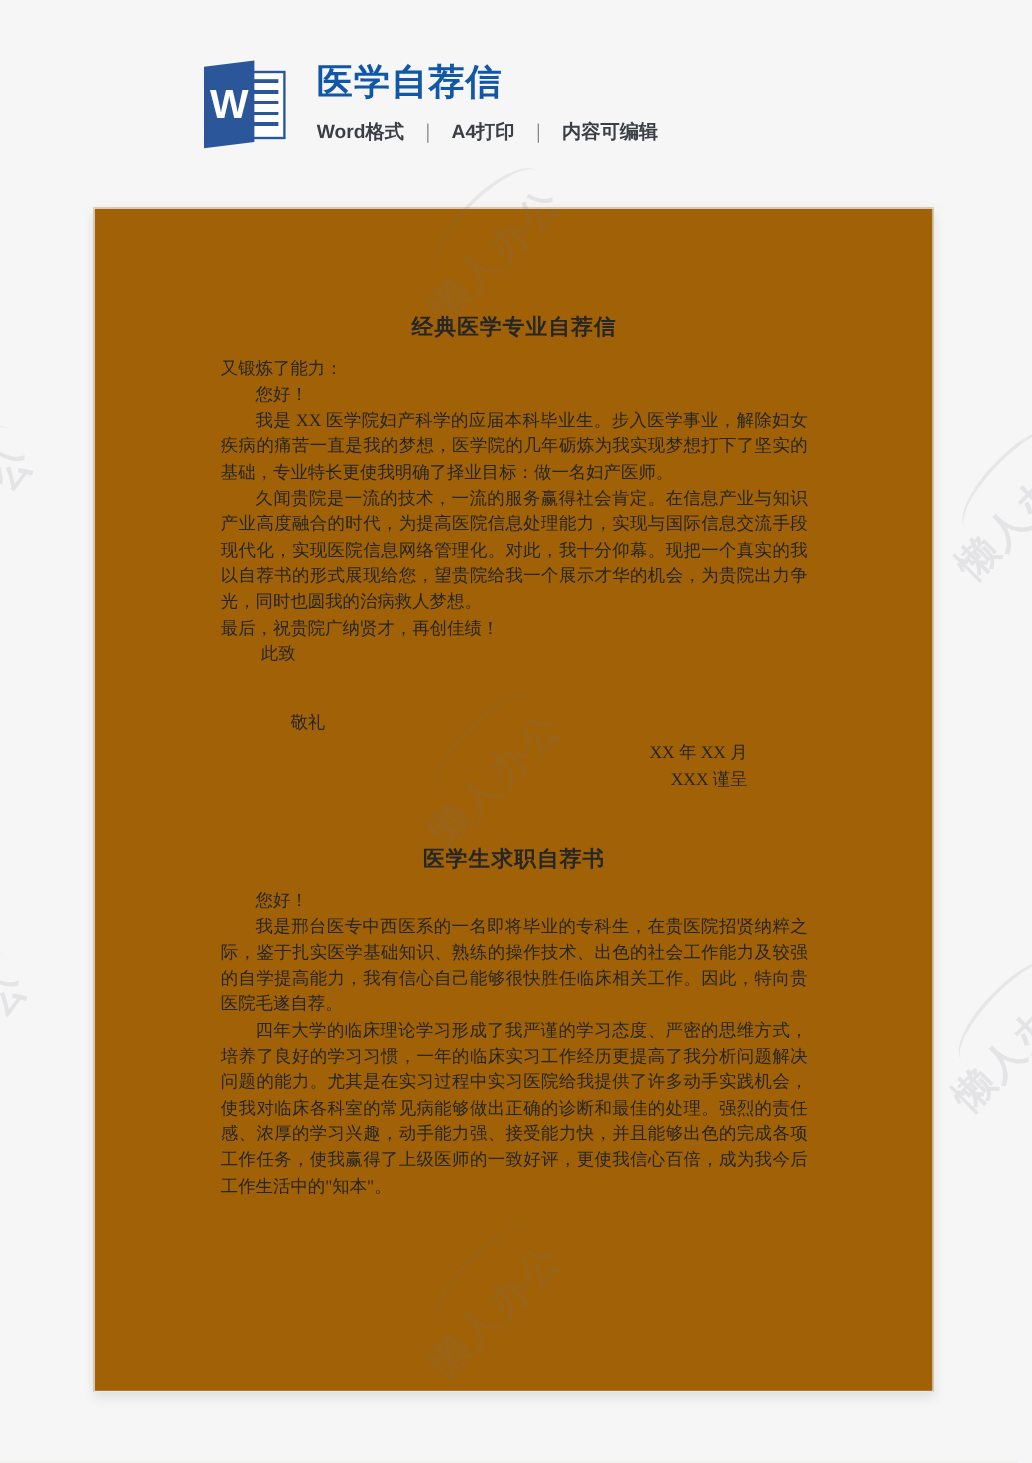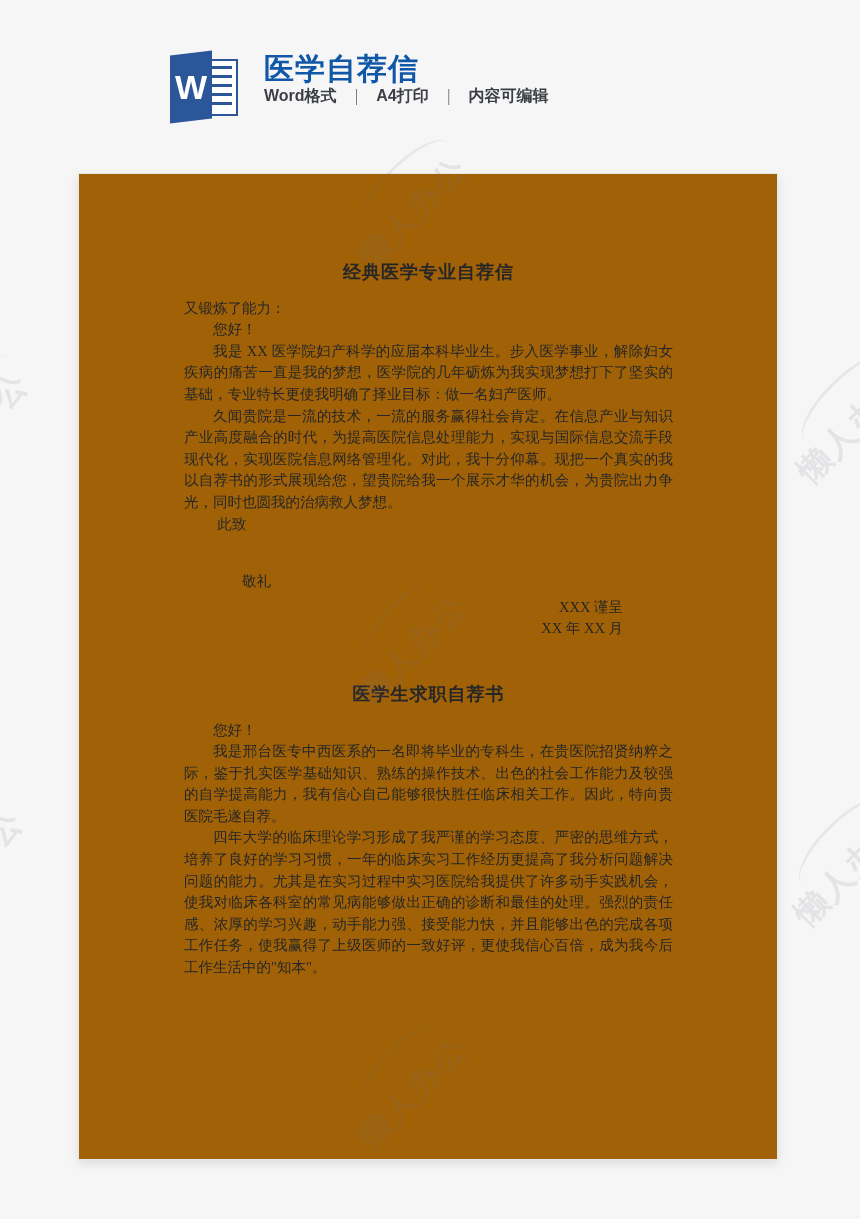--- a/index.html
+++ b/index.html
@@ -31,21 +31,21 @@
   .word-icon .panel span {
     color: #ffffff; font-weight: bold; font-size: 34px; line-height: 1;
     font-family: "Liberation Sans", sans-serif; transform: skewY(7deg);
   }
 
   .header-text { position: absolute; left: 264px; top: 52px; }
   .page-title {
     font-size: 30px; font-weight: bold; color: #1157a8; line-height: 34px;
     letter-spacing: 1px;
   }
-  .page-meta { margin-top: 0; font-size: 16px; font-weight: bold; color: #3b3f45; }
+  .page-meta { margin-top: 14px; font-size: 16px; font-weight: bold; color: #3b3f45; }
   .page-meta .sep { color: #7a7f86; margin: 0 12px; font-weight: normal; }
 
   
   .doc-page {
     position: absolute; left: 78px; top: 173px; width: 700px; height: 987px;
     background: #a16207; border: 1px solid #e7e7e9; box-sizing: border-box;
     box-shadow: 0 4px 10px rgba(0,0,0,0.10);
     overflow: hidden;
   }
   .doc-inner {
@@ -106,25 +106,26 @@
 
 <div class="doc-page">
   <div class="doc-inner">
 
     <div class="letter-1">
       <div class="letter-title">经典医学专业自荐信</div>
       <div class="salutation">又锻炼了能力：</div>
       <div class="greeting">您好！</div>
       <p class="para">我是 XX 医学院妇产科学的应届本科毕业生。步入医学事业，解除妇女疾病的痛苦一直是我的梦想，医学院的几年砺炼为我实现梦想打下了坚实的基础，专业特长更使我明确了择业目标：做一名妇产医师。</p>
       <p class="para">久闻贵院是一流的技术，一流的服务赢得社会肯定。在信息产业与知识产业高度融合的时代，为提高医院信息处理能力，实现与国际信息交流手段现代化，实现医院信息网络管理化。对此，我十分仰幕。现把一个真实的我以自荐书的形式展现给您，望贵院给我一个展示才华的机会，为贵院出力争光，同时也圆我的治病救人梦想。</p>
+      <div class="closing-line">最后，祝贵院广纳贤才，再创佳绩！</div>
       <div class="regards-1">此致</div>
       <div class="regards-2">敬礼</div>
       <div class="sign-block">
+        <div>XX 年 XX 月</div>
         <div>XXX 谨呈</div>
-        <div>XX 年 XX 月</div>
       </div>
     </div>
 
     <div class="letter-2">
       <div class="letter-title">医学生求职自荐书</div>
       <div class="greeting">您好！</div>
       <p class="para">我是邢台医专中西医系的一名即将毕业的专科生，在贵医院招贤纳粹之际，鉴于扎实医学基础知识、熟练的操作技术、出色的社会工作能力及较强的自学提高能力，我有信心自己能够很快胜任临床相关工作。因此，特向贵医院毛遂自荐。</p>
       <p class="para">四年大学的临床理论学习形成了我严谨的学习态度、严密的思维方式，培养了良好的学习习惯，一年的临床实习工作经历更提高了我分析问题解决问题的能力。尤其是在实习过程中实习医院给我提供了许多动手实践机会，使我对临床各科室的常见病能够做出正确的诊断和最佳的处理。强烈的责任感、浓厚的学习兴趣，动手能力强、接受能力快，并且能够出色的完成各项工作任务，使我赢得了上级医师的一致好评，更使我信心百倍，成为我今后工作生活中的"知本"。</p>
 
     </div>

